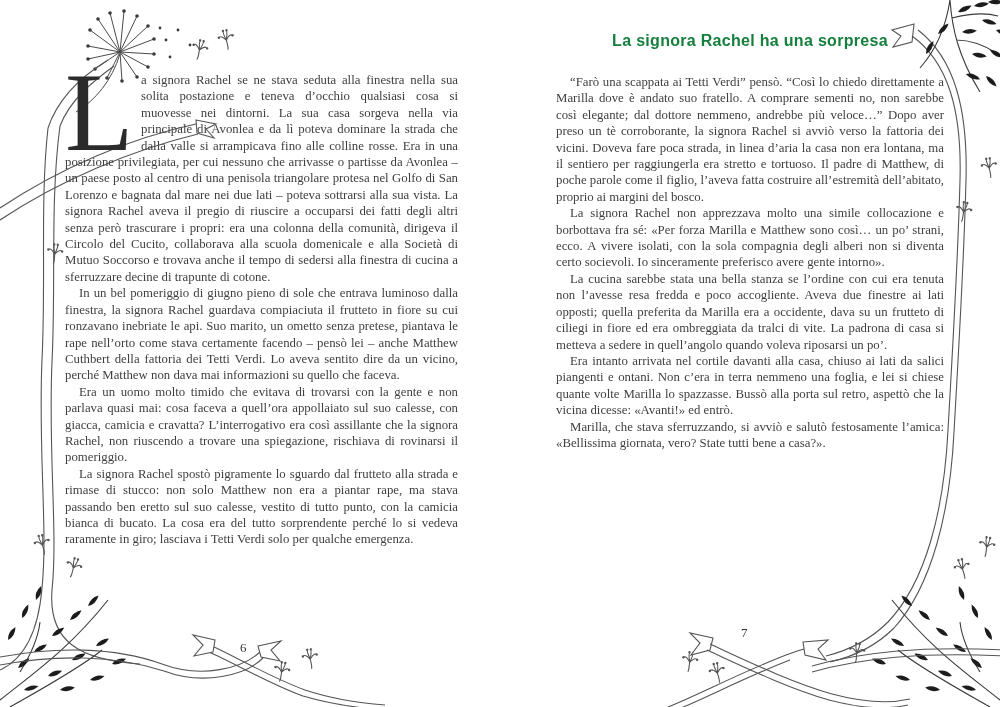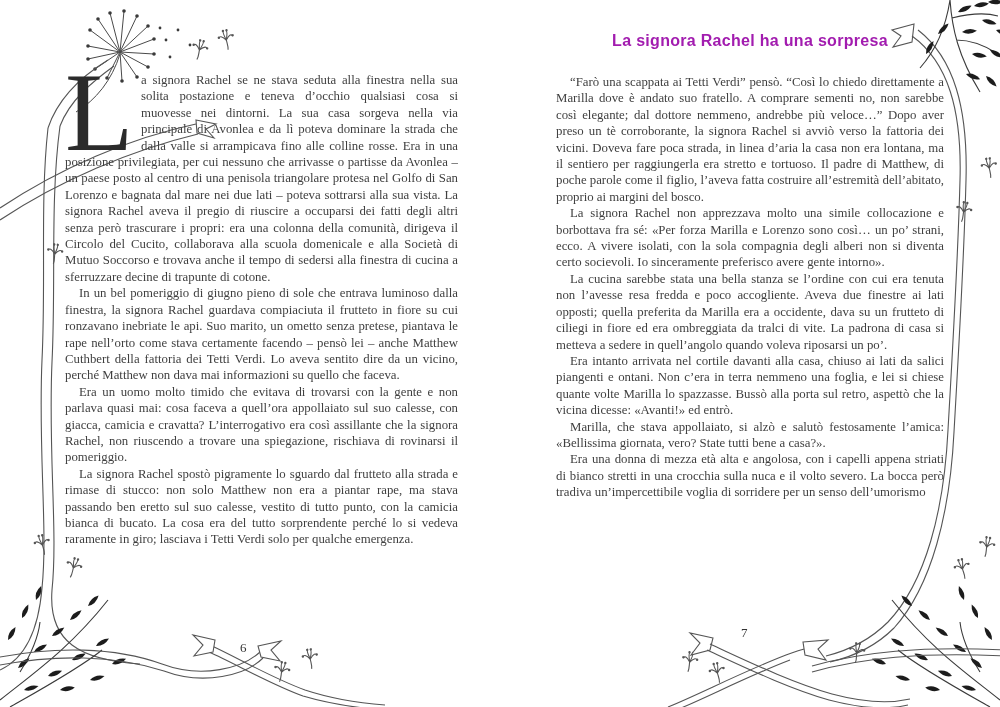--- a/index.html
+++ b/index.html
@@ -14,21 +14,21 @@
   .para{margin:0;font-size:12.8px;line-height:16.4px;text-align:justify;}
   .indent{text-indent:14px;}
   .dropcap{float:left;width:76px;height:82px;position:relative;}
   .dropcap-glyph{
     position:absolute;left:0;top:-16px;font-size:112px;line-height:1;
     font-family:"Liberation Serif",serif;color:#2b2b2b;
   }
   .chapter-title{
     margin:6px 0 24px 0;text-align:center;
     font-family:"Liberation Sans",sans-serif;font-weight:700;
-    font-size:16px;letter-spacing:.3px;color:#a21caf;
+    font-size:16px;letter-spacing:.3px;color:#15803d;
   }
   .page-number{position:absolute;font-size:13px;color:#333333;font-family:"Liberation Serif",serif;}
   .page-number-left{left:240px;top:640px;}
   .page-number-right{left:741px;top:625px;}
 </style>
 </head>
 <body>
 
 <div class="spread">
 
@@ -196,23 +196,22 @@
         </span><span>a signora Rachel se ne stava seduta alla finestra nella sua solita postazione e teneva d’occhio qualsiasi cosa si muovesse nei dintorni. La sua casa sorgeva nella via principale di Avonlea e da lì poteva dominare la strada che dalla valle si arrampicava fino alle colline rosse. Era in una posizione privilegiata, per cui nessuno che arrivasse o partisse da Avonlea – un paese posto al centro di una penisola triangolare protesa nel Golfo di San Lorenzo e bagnata dal mare nei due lati – poteva sottrarsi alla sua vista. La signora Rachel aveva il pregio di riuscire a occuparsi dei fatti degli altri senza però trascurare i propri: era una colonna della comunità, dirigeva il Circolo del Cucito, collaborava alla scuola domenicale e alla Società di Mutuo Soccorso e trovava anche il tempo di sedersi alla finestra di cucina a sferruzzare decine di trapunte di cotone.</span>
     </p>
     <p class="para indent">In un bel pomeriggio di giugno pieno di sole che entrava luminoso dalla finestra, la signora Rachel guardava compiaciuta il frutteto in fiore su cui ronzavano inebriate le api. Suo marito, un ometto senza pretese, piantava le rape nell’orto come stava certamente facendo – pensò lei – anche Matthew Cuthbert della fattoria dei Tetti Verdi. Lo aveva sentito dire da un vicino, perché Matthew non dava mai informazioni su quello che faceva.</p>
     <p class="para indent">Era un uomo molto timido che evitava di trovarsi con la gente e non parlava quasi mai: cosa faceva a quell’ora appollaiato sul suo calesse, con giacca, camicia e cravatta? L’interrogativo era così assillante che la signora Rachel, non riuscendo a trovare una spiegazione, rischiava di rovinarsi il pomeriggio.</p>
     <p class="para indent">La signora Rachel spostò pigramente lo sguardo dal frutteto alla strada e rimase di stucco: non solo Matthew non era a piantar rape, ma stava passando ben eretto sul suo calesse, vestito di tutto punto, con la camicia bianca di bucato. La cosa era del tutto sorprendente perché lo si vedeva raramente in giro; lasciava i Tetti Verdi solo per qualche emergenza.</p>
   </div>
 
   <div class="page page-right">
     <h1 class="chapter-title">La signora Rachel ha una sorpresa</h1>
     <p class="para indent">“Farò una scappata ai Tetti Verdi” pensò. “Così lo chiedo direttamente a Marilla dove è andato suo fratello. A comprare sementi no, non sarebbe così elegante; dal dottore nemmeno, andrebbe più veloce…” Dopo aver preso un tè corroborante, la signora Rachel si avviò verso la fattoria dei vicini. Doveva fare poca strada, in linea d’aria la casa non era lontana, ma il sentiero per raggiungerla era stretto e tortuoso. Il padre di Matthew, di poche parole come il figlio, l’aveva fatta costruire all’estremità dell’abitato, proprio ai margini del bosco.</p>
-    <p class="para indent">La signora Rachel non apprezzava molto una simile collocazione e borbottava fra sé: «Per forza Marilla e Lorenzo sono così… un po’ strani, ecco. A vivere isolati, con la sola compagnia degli alberi non si diventa certo socievoli. Io sinceramente preferisco avere gente intorno».</p>
+    <p class="para indent">La signora Rachel non apprezzava molto una simile collocazione e borbottava fra sé: «Per forza Marilla e Matthew sono così… un po’ strani, ecco. A vivere isolati, con la sola compagnia degli alberi non si diventa certo socievoli. Io sinceramente preferisco avere gente intorno».</p>
     <p class="para indent">La cucina sarebbe stata una bella stanza se l’ordine con cui era tenuta non l’avesse resa fredda e poco accogliente. Aveva due finestre ai lati opposti; quella preferita da Marilla era a occidente, dava su un frutteto di ciliegi in fiore ed era ombreggiata da tralci di vite. La padrona di casa si metteva a sedere in quell’angolo quando voleva riposarsi un po’.</p>
     <p class="para indent">Era intanto arrivata nel cortile davanti alla casa, chiuso ai lati da salici piangenti e ontani. Non c’era in terra nemmeno una foglia, e lei si chiese quante volte Marilla lo spazzasse. Bussò alla porta sul retro, aspettò che la vicina dicesse: «Avanti!» ed entrò.</p>
-    <p class="para indent">Marilla, che stava appollaiato, si alzò e salutò festosamente l’amica: «Bellissima giornata, vero? State tutti bene a casa?».</p>
-    <p class="para indent">Era una donna di mezza età alta e angolosa, con i capelli appena striati di bianco stretti in una crocchia sulla nuca e il volto severo. La bocca però tradiva un’impercettibile voglia di sorridere per un senso dell’umorismo</p>
+    <p class="para indent">Marilla, che stava sferruzzando, si avviò e salutò festosamente l’amica: «Bellissima giornata, vero? State tutti bene a casa?».</p>
   </div>
 
   <div class="page-number page-number-left">6</div>
   <div class="page-number page-number-right">7</div>
 
 </div>
 
 </body></html>

